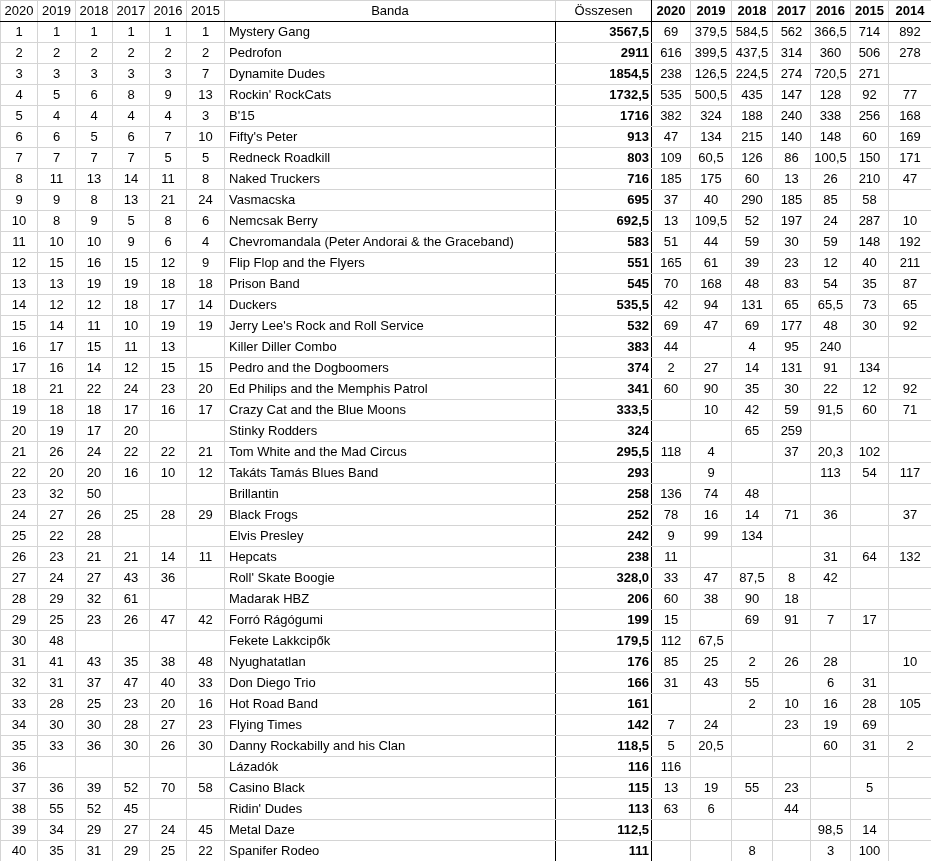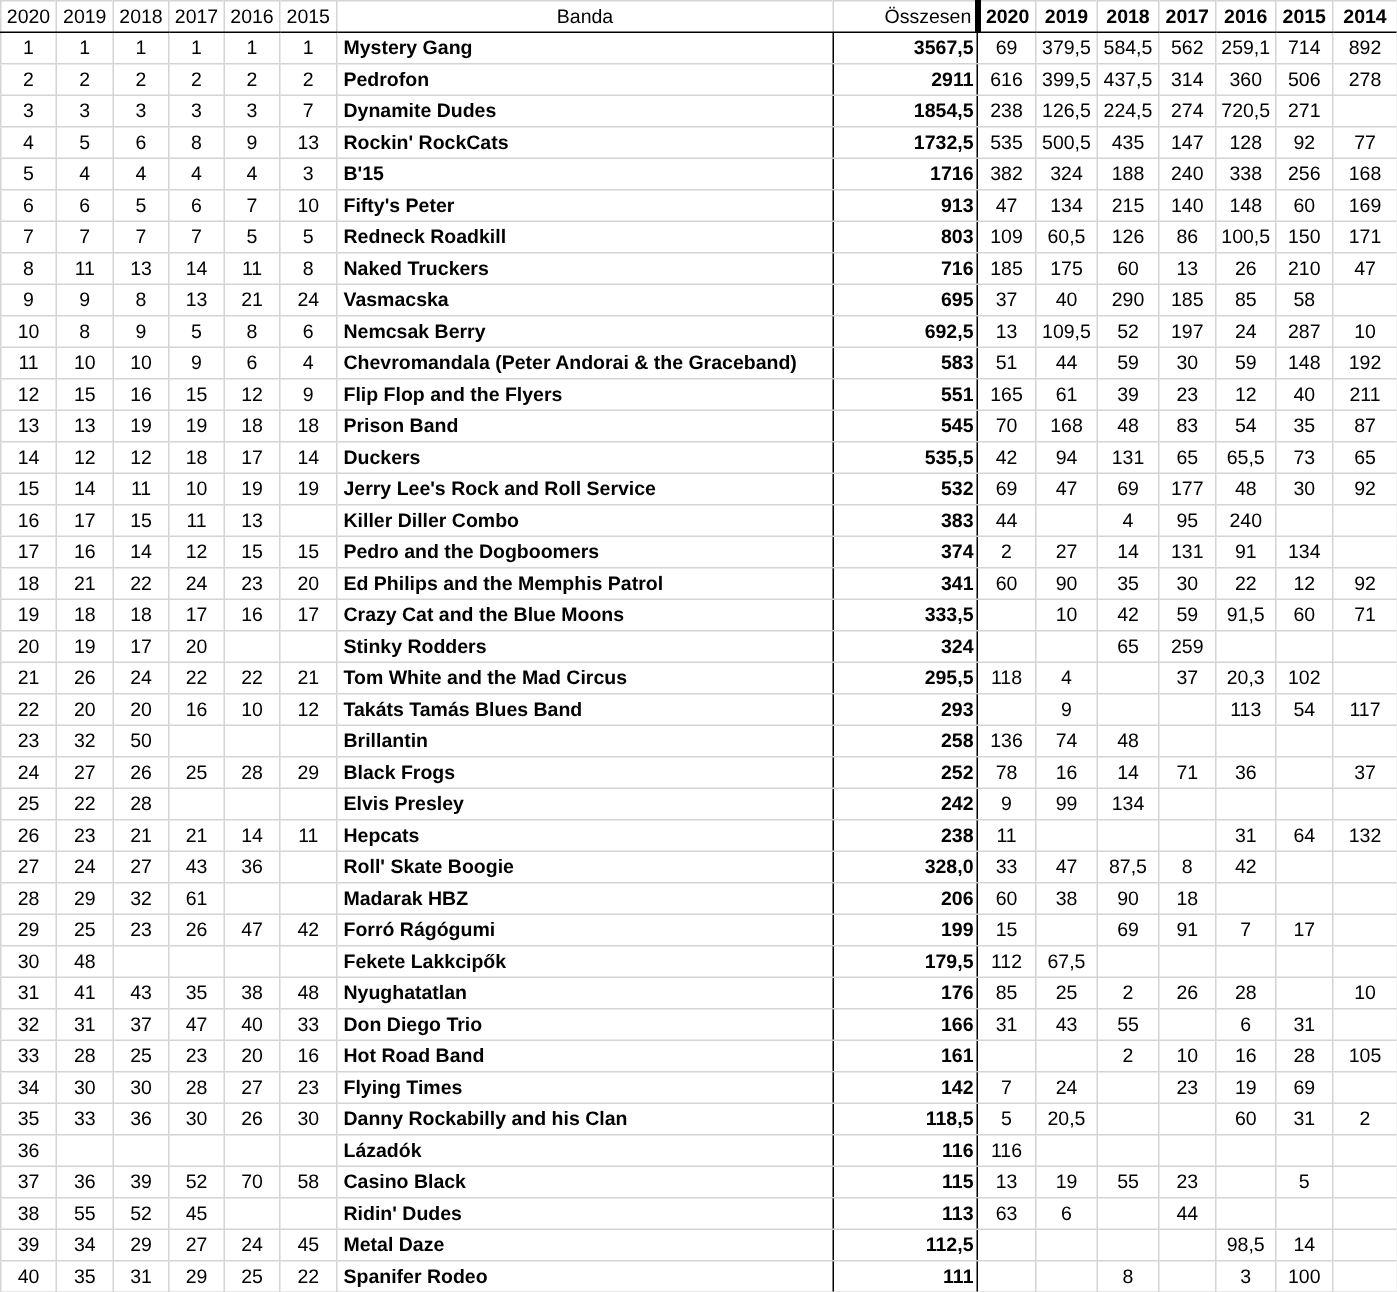--- a/index.html
+++ b/index.html
@@ -21,22 +21,22 @@
     padding: 0 2px;
     border-right: 1px solid #d4d4d4;
     border-bottom: 1px solid #d4d4d4;
     white-space: nowrap;
     overflow: hidden;
     text-align: center;
     font-weight: normal;
   }
   thead th { border-bottom: 1px solid #000000; }
   th.year-right { font-weight: bold; }
-  th.total-h { border-right: 4px solid #000000; text-align: right; }
-  td.band { text-align: left; padding-left: 4px; border-right: 1px solid #000000; font-weight: bold; }
+  th.total-h { border-right: 1px solid #000000; }
+  td.band { text-align: left; padding-left: 4px; border-right: 1px solid #000000; }
   td.total { font-weight: bold; border-right: 1px solid #000000; text-align: right; }
 </style>
 </head>
 <body>
 
 <div class="sheet">
   <table>
     <colgroup>
       <col style="width:37px">
         <col style="width:38px">
@@ -80,21 +80,21 @@
           <td>1</td>
           <td>1</td>
           <td>1</td>
           <td>1</td>
           <td class="band">Mystery Gang</td>
           <td class="total">3567,5</td>
           <td>69</td>
           <td>379,5</td>
           <td>584,5</td>
           <td>562</td>
-          <td>259,1</td>
+          <td>366,5</td>
           <td>714</td>
           <td>892</td>
         </tr>
         <tr>
           <td>2</td>
           <td>2</td>
           <td>2</td>
           <td>2</td>
           <td>2</td>
           <td>2</td>

